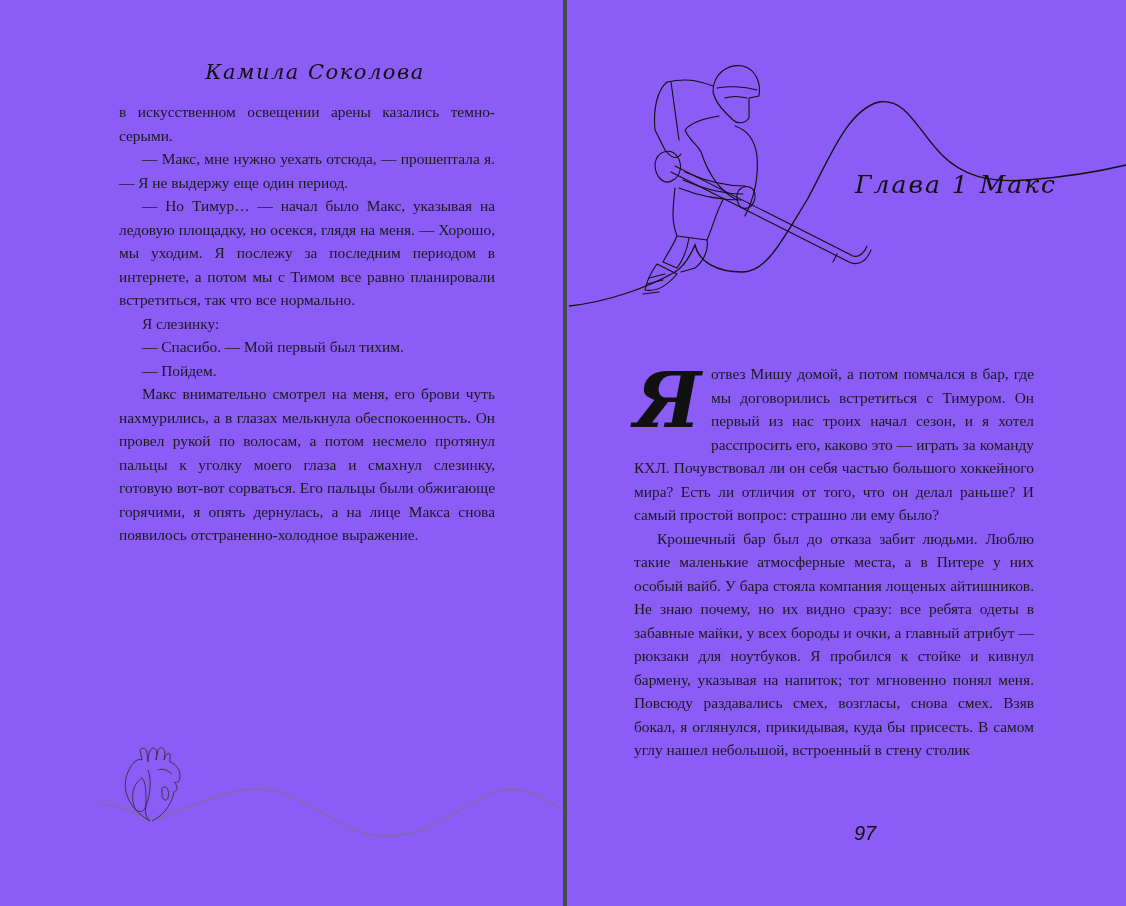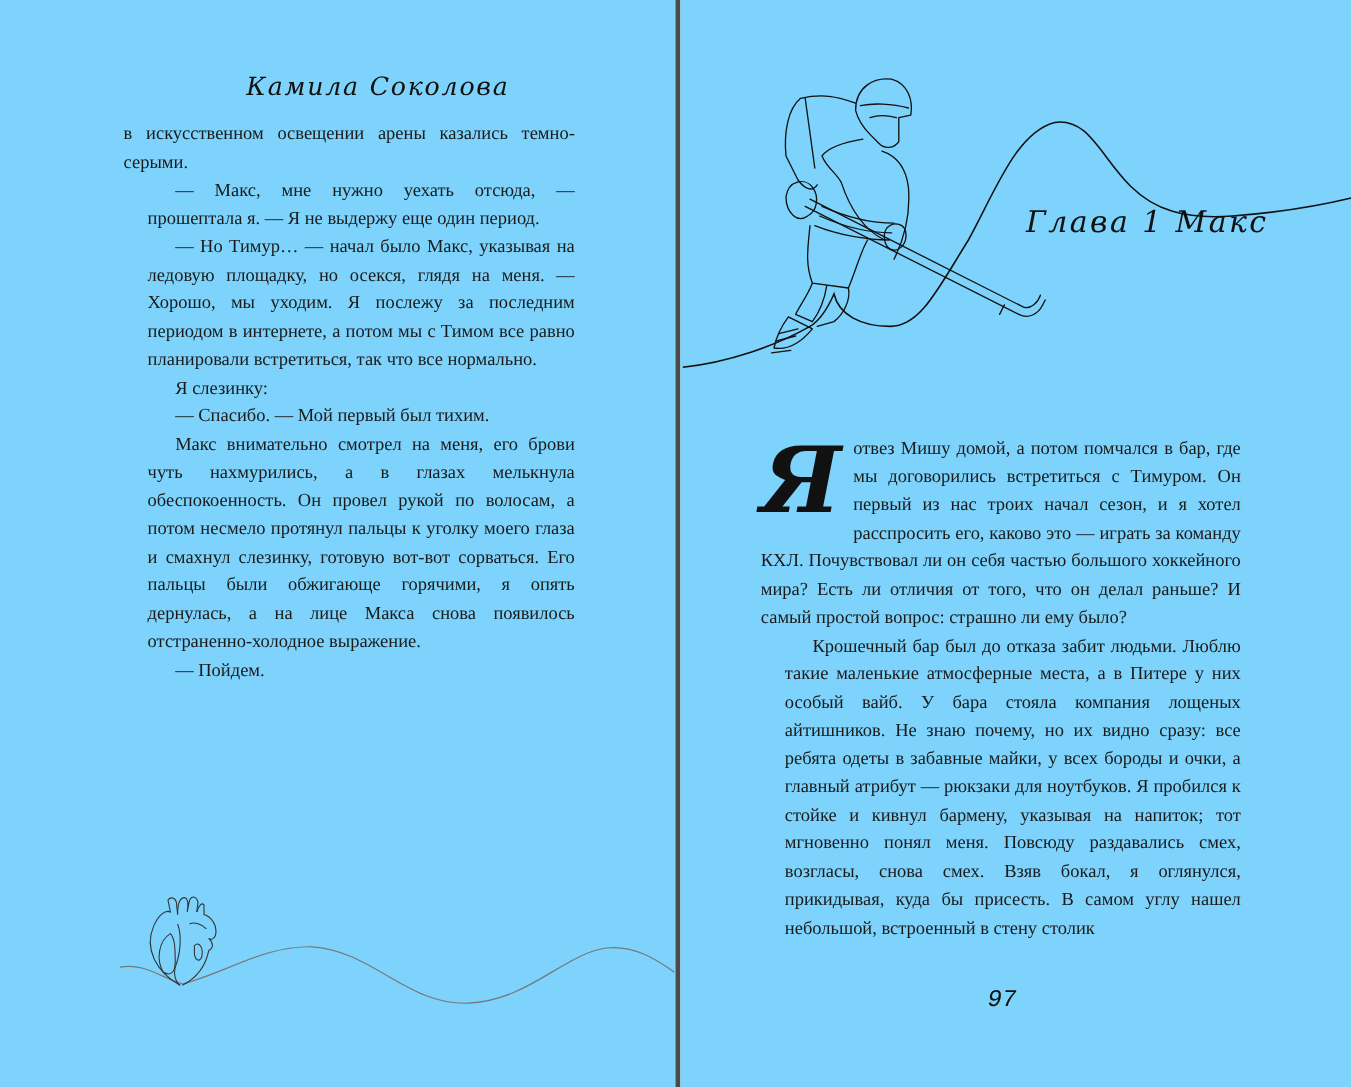--- a/index.html
+++ b/index.html
@@ -1,63 +1,63 @@
 <!DOCTYPE html>
 <html><head>
 <meta charset="utf-8">
 <style>
   html, body { margin: 0; padding: 0; }
   body {
     width: 1126px; height: 906px; background: #ffffff; position: relative; overflow: hidden;
     font-family: "Liberation Serif", "DejaVu Serif", serif; color: #1a1a1a;
   }
-  .page { position: absolute; top: 0; height: 906px; background: #7dd3fc; }
+  .page { position: absolute; top: 0; height: 906px; background: #8b5cf6; }
   .page-left { left: 0; width: 564px; }
   .page-right { left: 567px; width: 559px; }
   .gutter { position: absolute; left: 563px; top: 0; width: 4px; height: 906px; background: #4a4a4a; }
 
   .running-head {
     position: absolute; left: 110px; width: 410px; top: 60px; text-align: center;
     font-family: "DejaVu Serif", serif; font-style: italic; font-size: 21px; letter-spacing: 1.5px; color: #111;
   }
   .text-block { position: absolute; font-size: 15.4px; line-height: 23.5px; text-align: justify; }
-  .text-left { left: 103px; top: 100px; width: 376px; }
+  .text-left { left: 119px; top: 100px; width: 376px; }
   .text-block p { margin: 0; text-indent: 0; }
-  .text-block p.ind { text-indent: 23px; margin-left: 20px; }
+  .text-block p.ind { text-indent: 23px; }
   .text-block p.cont { text-indent: 0; }
 
   .chapter-title {
     position: absolute; left: 855px; top: 170px;
     font-family: "DejaVu Serif", serif; font-style: italic; font-size: 25px; letter-spacing: 2px; color: #111;
   }
   .text-right { left: 634px; top: 362px; width: 400px; }
   .dropcap {
     float: left; font-family: "DejaVu Serif", serif; font-style: italic; font-weight: bold;
     font-size: 76px; line-height: 62px; height: 66px; margin: 4px 10px 0 0; padding-top: 4px; color: #111;
   }
   .page-number {
-    position: absolute; left: 810px; top: 822px; width: 50px; text-align: center;
-    font-family: Liberation Mono, monospace; font-style: italic; font-size: 20px; color: #111;
+    position: absolute; left: 840px; top: 822px; width: 50px; text-align: center;
+    font-family: Liberation Sans, sans-serif; font-style: italic; font-size: 20px; color: #111;
   }
   svg.art { position: absolute; overflow: visible; }
 </style>
 </head>
 <body>
 
 <div class="page page-left">
   <div class="running-head">Камила Соколова</div>
 
   <div class="text-block text-left">
     <p class="cont">в искусственном освещении арены казались темно-серыми.</p>
     <p class="ind">— Макс, мне нужно уехать отсюда, — прошептала я. — Я не выдержу еще один период.</p>
     <p class="ind">— Но Тимур… — начал было Макс, указывая на ледовую площадку, но осекся, глядя на меня. — Хорошо, мы уходим. Я послежу за последним периодом в интернете, а потом мы с Тимом все равно планировали встретиться, так что все нормально.</p>
     <p class="ind">Я слезинку:</p>
     <p class="ind">— Спасибо. — Мой первый был тихим.</p>
+    <p class="ind">— Пойдем.</p>
     <p class="ind">Макс внимательно смотрел на меня, его брови чуть нахмурились, а в глазах мелькнула обеспокоенность. Он провел рукой по волосам, а потом несмело протянул пальцы к уголку моего глаза и смахнул слезинку, готовую вот-вот сорваться. Его пальцы были обжигающе горячими, я опять дернулась, а на лице Макса снова появилось отстраненно-холодное выражение.</p>
-    <p class="ind">— Пойдем.</p>
   </div>
 
   <svg class="art" style="left:100px; top:740px;" width="464" height="130" viewBox="0 0 464 130">
     <path d="M0 66 C 20 62, 35 75, 52 80 C 90 70, 120 48, 160 49 C 210 52, 240 98, 290 96 C 340 94, 370 55, 405 50 C 430 47, 450 62, 462 70" fill="none" stroke="#777" stroke-width="1"></path>
     <g fill="none" stroke="#333" stroke-width="0.9">
       <path d="M50 81 C 30 70, 20 50, 28 32 C 32 22, 38 18, 42 20 L 40 10 C 42 7, 46 8, 47 12 L 48 22"></path>
       <path d="M48 22 C 48 14, 50 8, 54 8 C 57 9, 57 14, 56 20 L 58 10 C 60 6, 64 7, 65 12 L 64 20"></path>
       <path d="M64 20 C 66 14, 68 12, 70 14 L 70 22 C 76 24, 80 30, 80 36 C 80 42, 76 44, 74 42"></path>
       <path d="M74 42 C 78 46, 78 50, 74 52 C 72 62, 66 74, 52 81"></path>
       <path d="M42 38 C 32 44, 30 60, 36 70 C 42 74, 46 70, 46 62 C 46 52, 46 42, 42 38 Z"></path>

